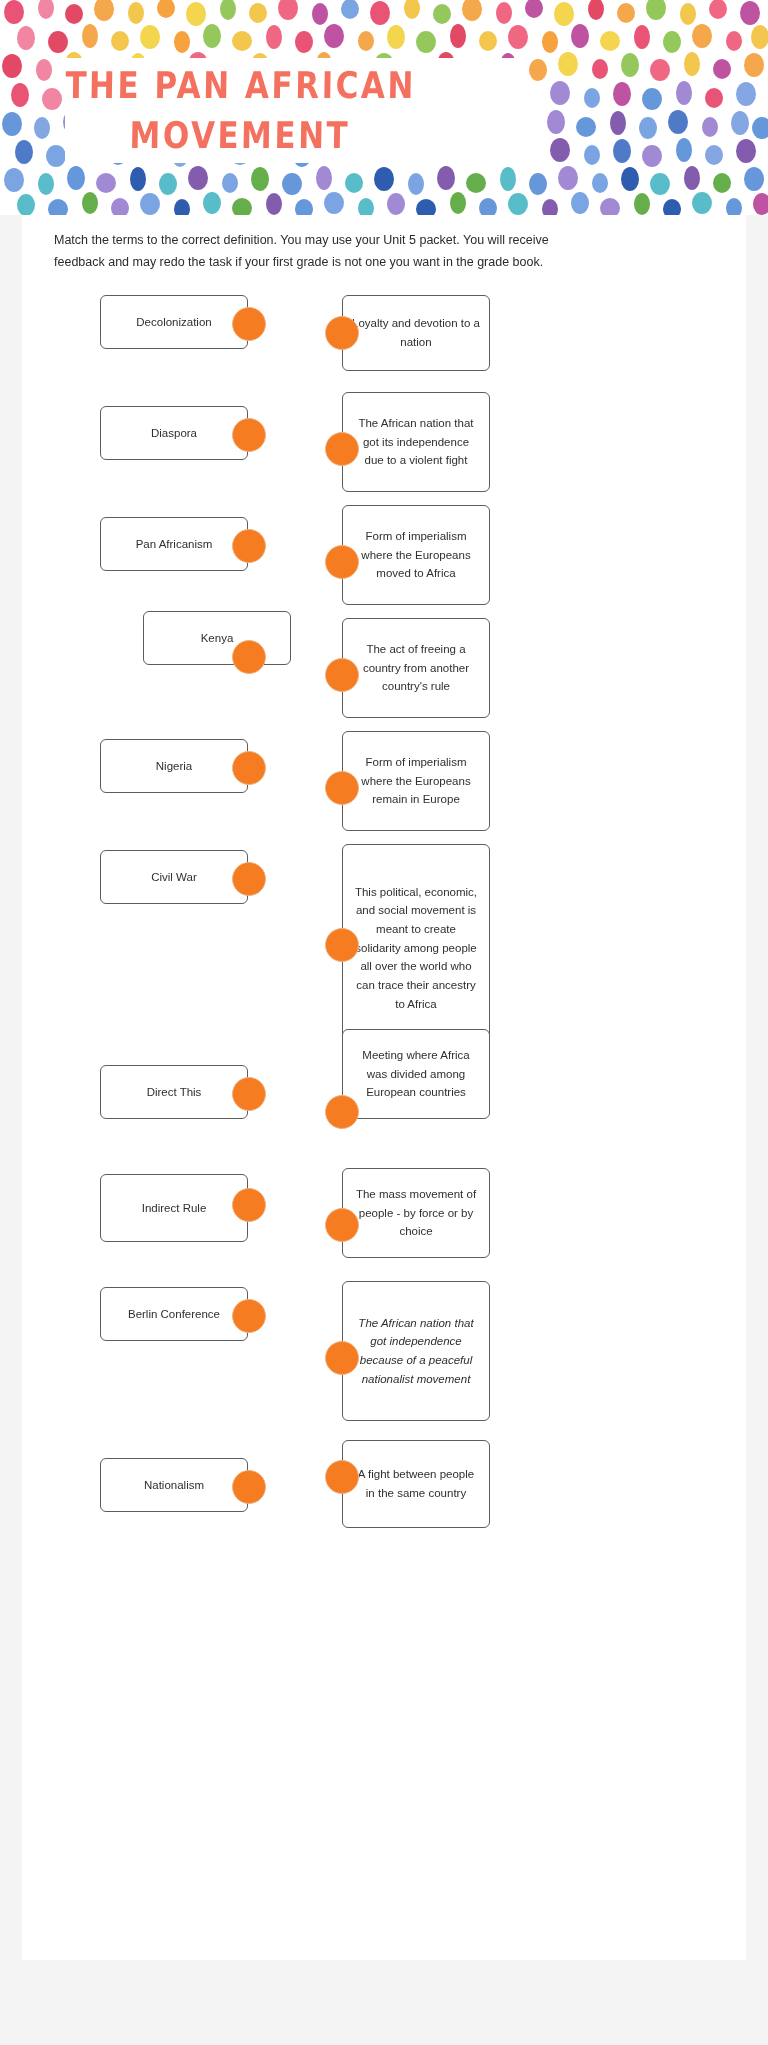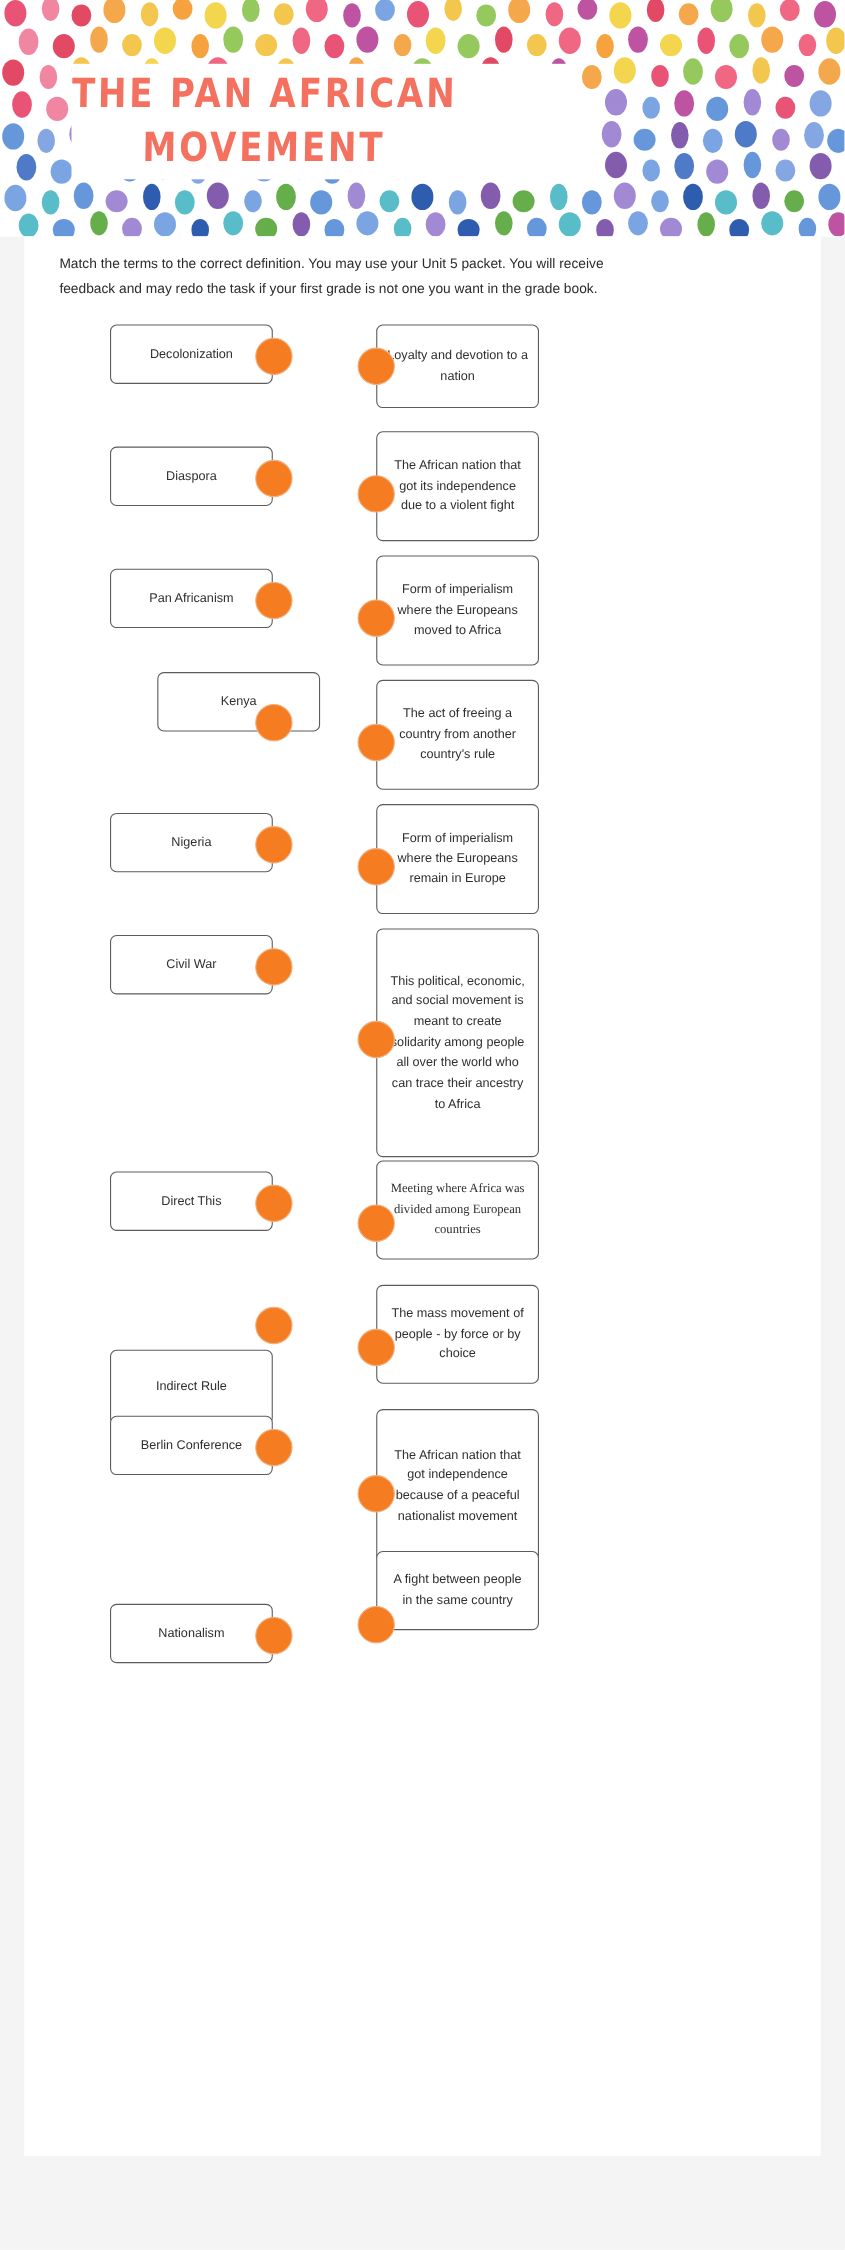--- a/index.html
+++ b/index.html
@@ -373,21 +373,21 @@
           </div>
           <div class="dot term-dot" style="top: 461px;"></div>
           <div class="term-box" style="top: 560px; height: 54px; justify-content: center;">
             <span>Civil War</span>
           </div>
           <div class="dot term-dot" style="top: 572px;"></div>
           <div class="term-box" style="top: 775px; height: 54px;">
             <span>Direct This</span>
           </div>
           <div class="dot term-dot" style="top: 787px;"></div>
-          <div class="term-box" style="top: 937px; height: 68px;">
+          <div class="term-box" style="top: 884px; height: 68px;">
             <span>Indirect Rule</span>
           </div>
           <div class="dot term-dot" style="top: 898px;"></div>
           <div class="term-box" style="top: 997px; height: 54px;">
             <span>Berlin Conference</span>
           </div>
           <div class="dot term-dot" style="top: 1009px;"></div>
           <div class="term-box" style="top: 1168px; height: 54px;">
             <span>Nationalism</span>
           </div>
@@ -409,33 +409,33 @@
           </div>
           <div class="dot def-dot" style="top: 368px;"></div>
           <div class="def-box" style="top: 441px; height: 100px;">
             <span>Form of imperialism where the Europeans remain in Europe</span>
           </div>
           <div class="dot def-dot" style="top: 481px;"></div>
           <div class="def-box" style="top: 554px; height: 208px;">
             <span>This political, economic, and social movement is meant to create solidarity among people all over the world who can trace their ancestry to Africa</span>
           </div>
           <div class="dot def-dot" style="top: 638px;"></div>
-          <div class="def-box" style="top: 765px; height: 90px; font-family: Liberation Serif, serif;">
+          <div class="def-box" style="top: 739px; height: 90px;">
             <span>Meeting where Africa was divided among European countries</span>
           </div>
           <div class="dot def-dot" style="top: 805px;"></div>
           <div class="def-box" style="top: 878px; height: 90px;">
             <span>The mass movement of people - by force or by choice</span>
           </div>
           <div class="dot def-dot" style="top: 918px;"></div>
-          <div class="def-box" style="top: 991px; height: 140px;">
+          <div class="def-box" style="top: 991px; height: 140px; font-style: italic;">
             <span>The African nation that got independence because of a peaceful nationalist movement</span>
           </div>
           <div class="dot def-dot" style="top: 1051px;"></div>
-          <div class="def-box" style="top: 1120px; height: 72px;">
+          <div class="def-box" style="top: 1150px; height: 88px;">
             <span>A fight between people in the same country</span>
           </div>
           <div class="dot def-dot" style="top: 1170px;"></div>
         </div>
     </div>
 
   </div>
 </div>
 
 </body></html>

